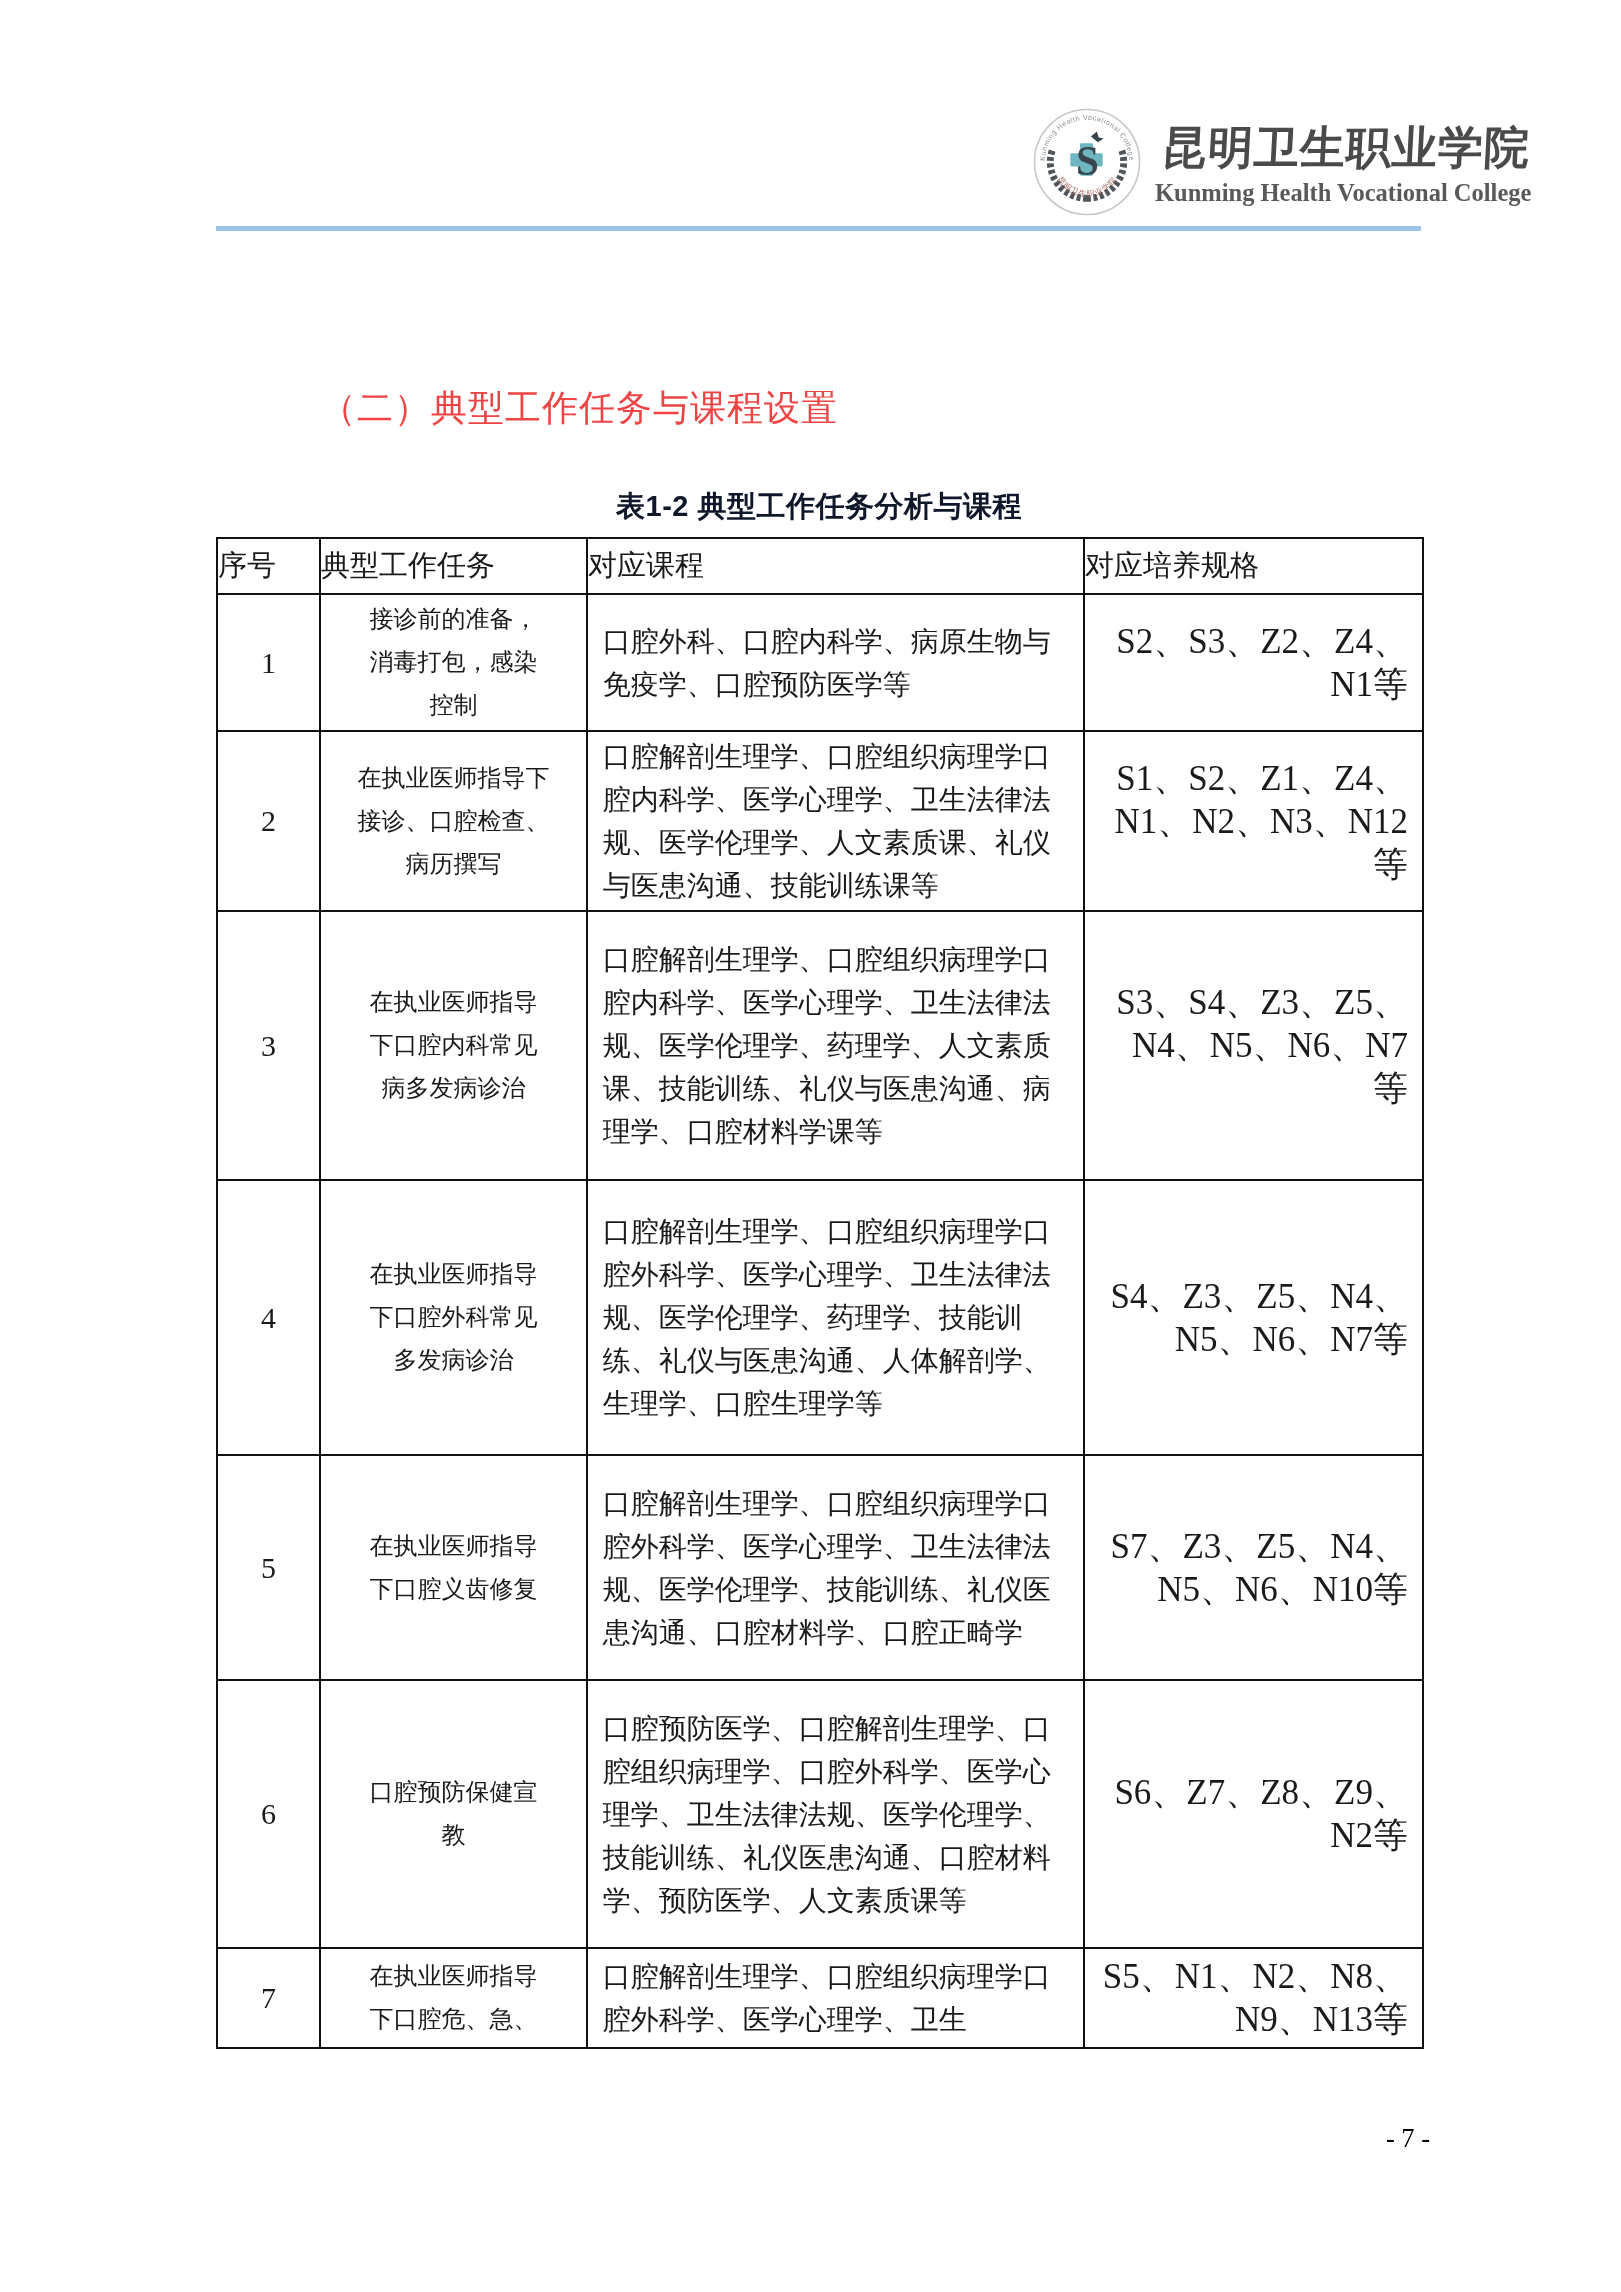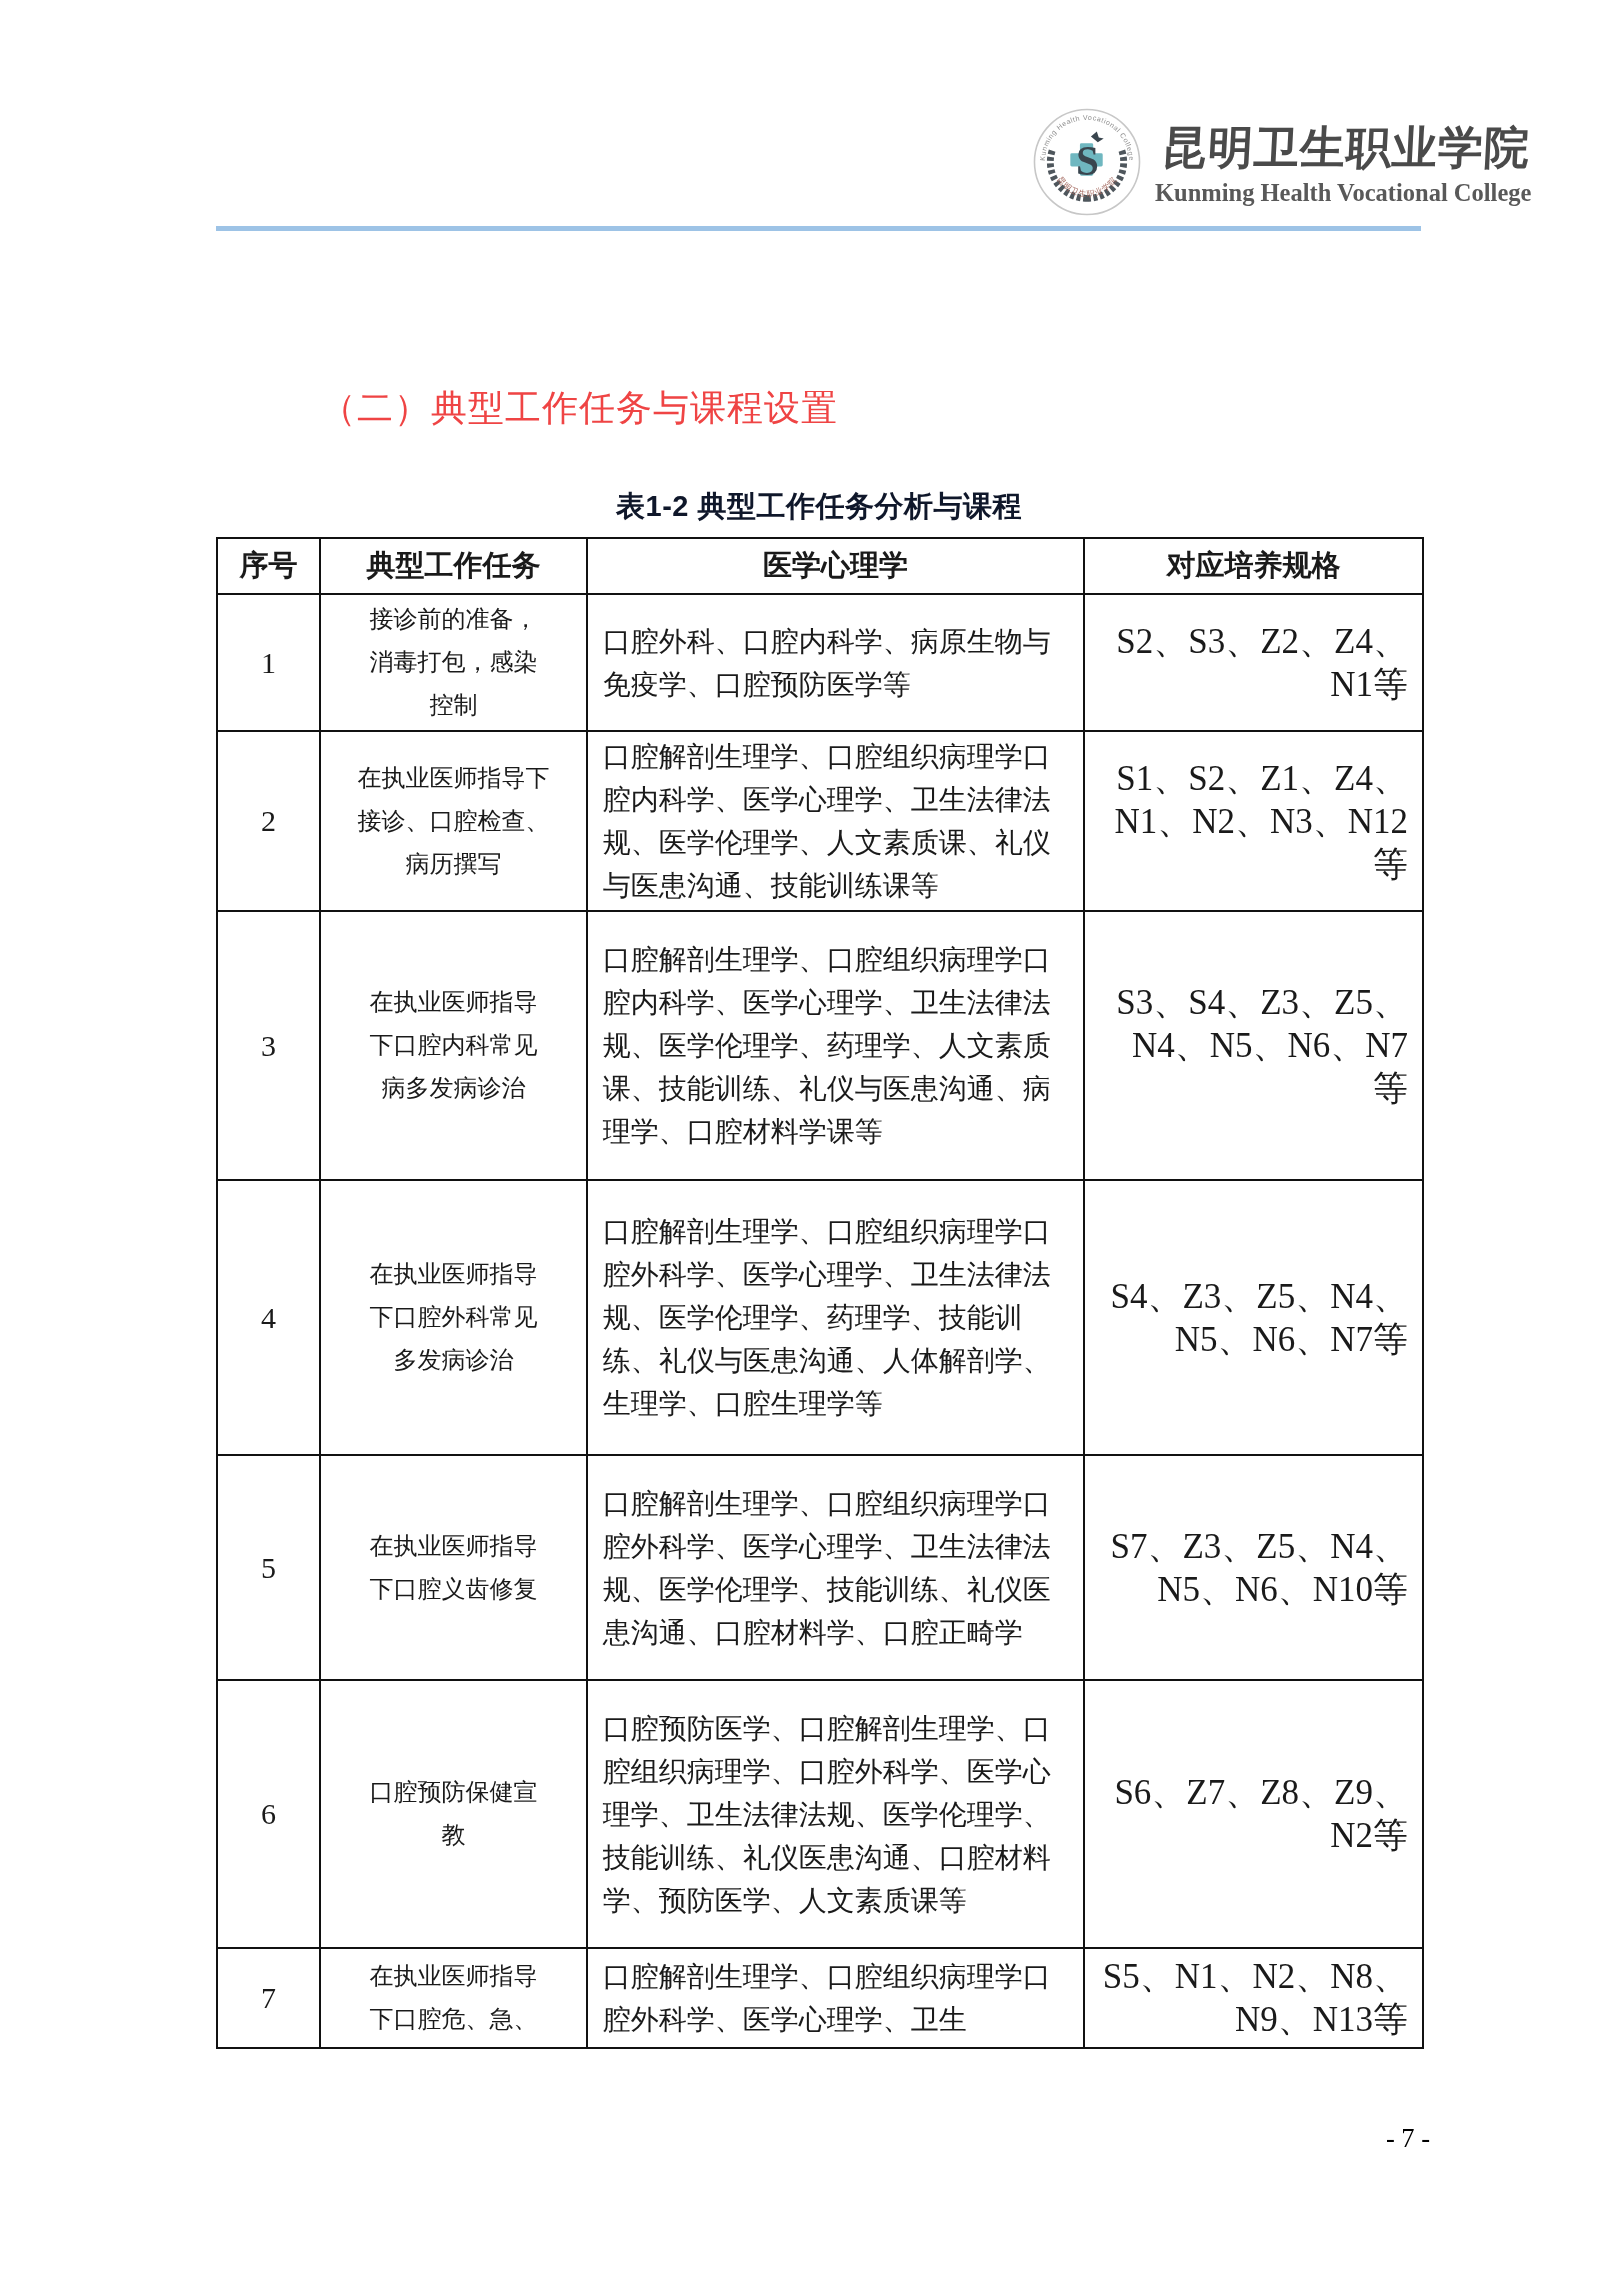--- a/index.html
+++ b/index.html
@@ -57,21 +57,21 @@
     background:#fff;
   }
   table.main th, table.main td{
     border:2px solid #111;
     vertical-align:middle;
     overflow:hidden;
   }
   table.main thead th{
     height:54px;
     font-family:"Liberation Sans", sans-serif;
-    font-size:29px;font-weight:bold;text-align:center;
+    font-size:29px;font-weight:normal;text-align:left;
     border-bottom-width:2.9px;border-top-width:2.9px;
     padding:0;
     margin-top:26px;
   }
   td.cell-no{
     text-align:center;
     font-size:30px;font-family:"Liberation Serif", serif;
     padding:0;
   }
   td.cell-task{
@@ -147,21 +147,21 @@
     <colgroup>
       <col style="width:103px">
       <col style="width:267px">
       <col style="width:497px">
       <col style="width:339px">
     </colgroup>
     <thead>
       <tr>
         <th>序号</th>
         <th>典型工作任务</th>
-        <th>医学心理学</th>
+        <th>对应课程</th>
         <th>对应培养规格</th>
       </tr>
     </thead>
     <tbody id="tableBody">
         <tr class="r0">
           <td class="cell-no">1</td>
           <td class="cell-task">接诊前的准备，
 消毒打包，感染
 控制</td>
           <td class="cell-courses">口腔外科、口腔内科学、病原生物与免疫学、口腔预防医学等</td>

